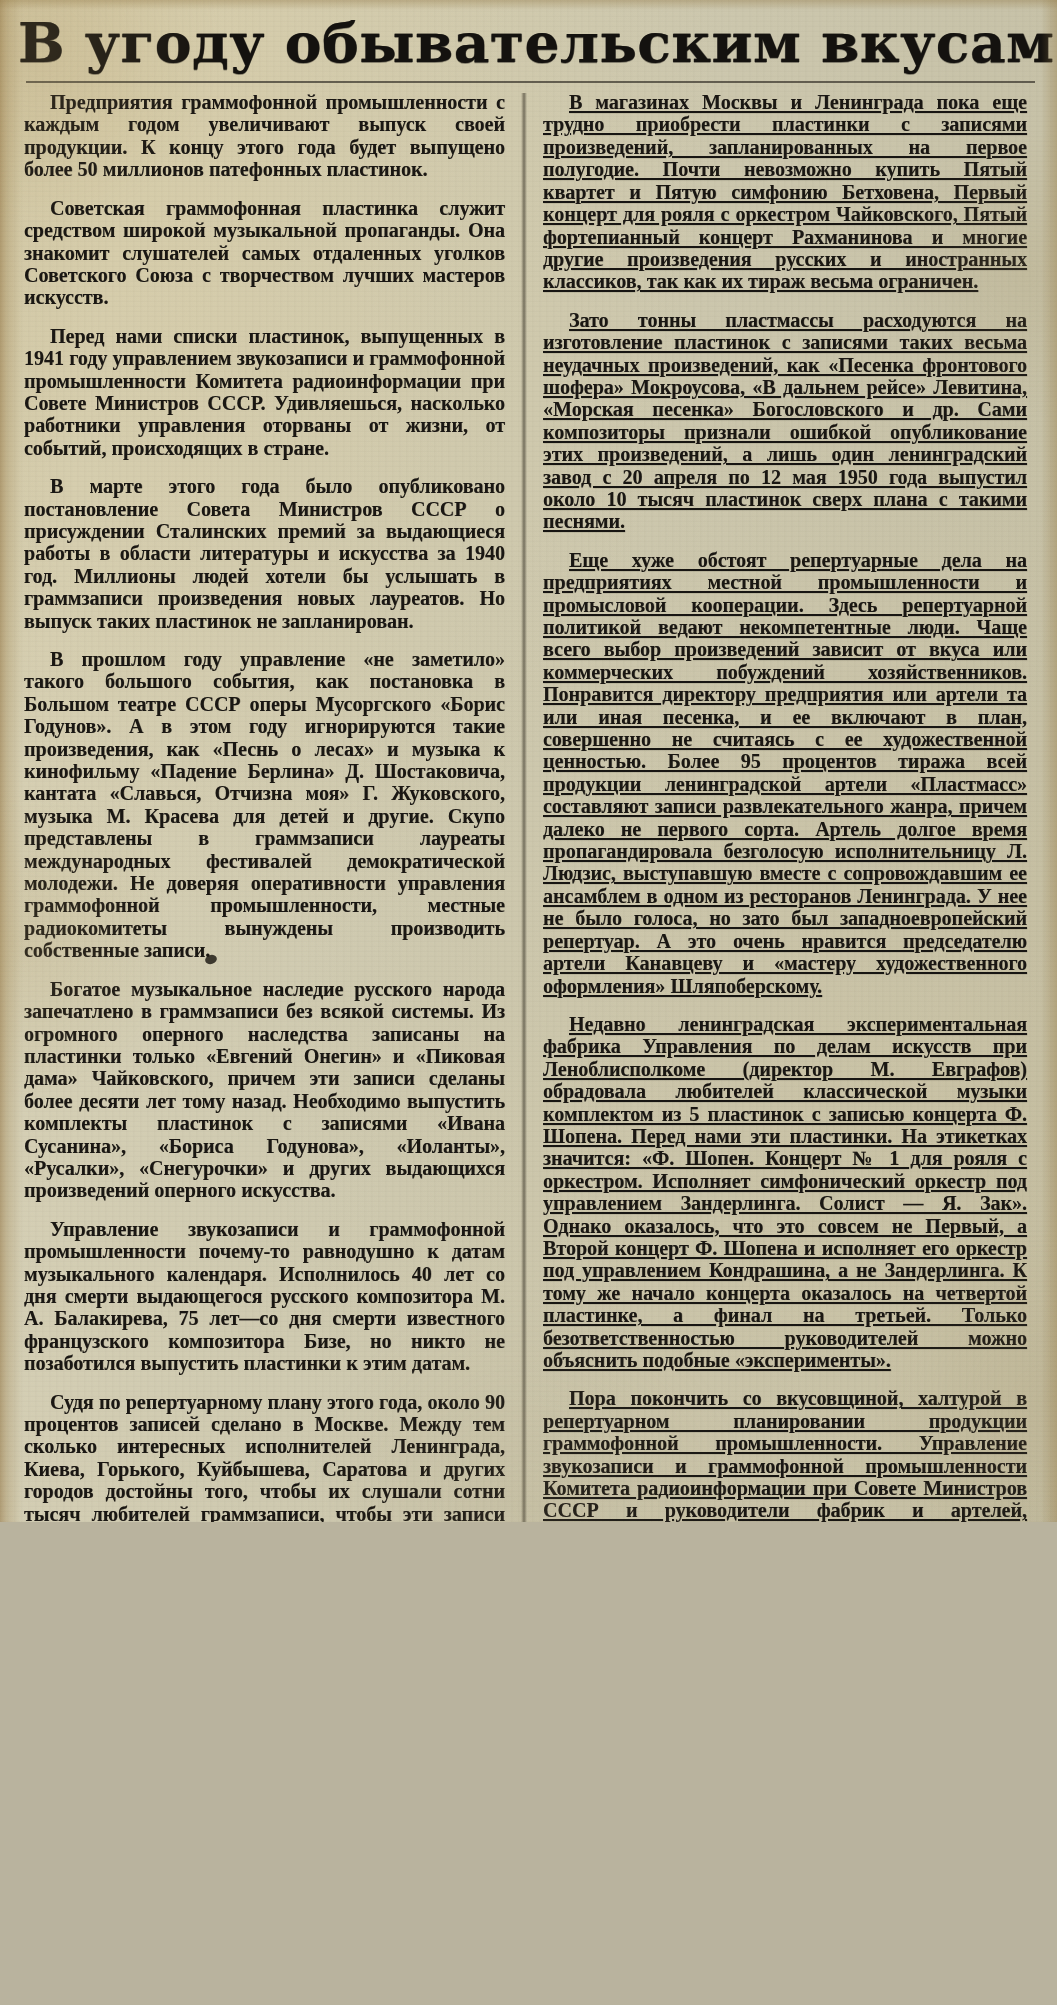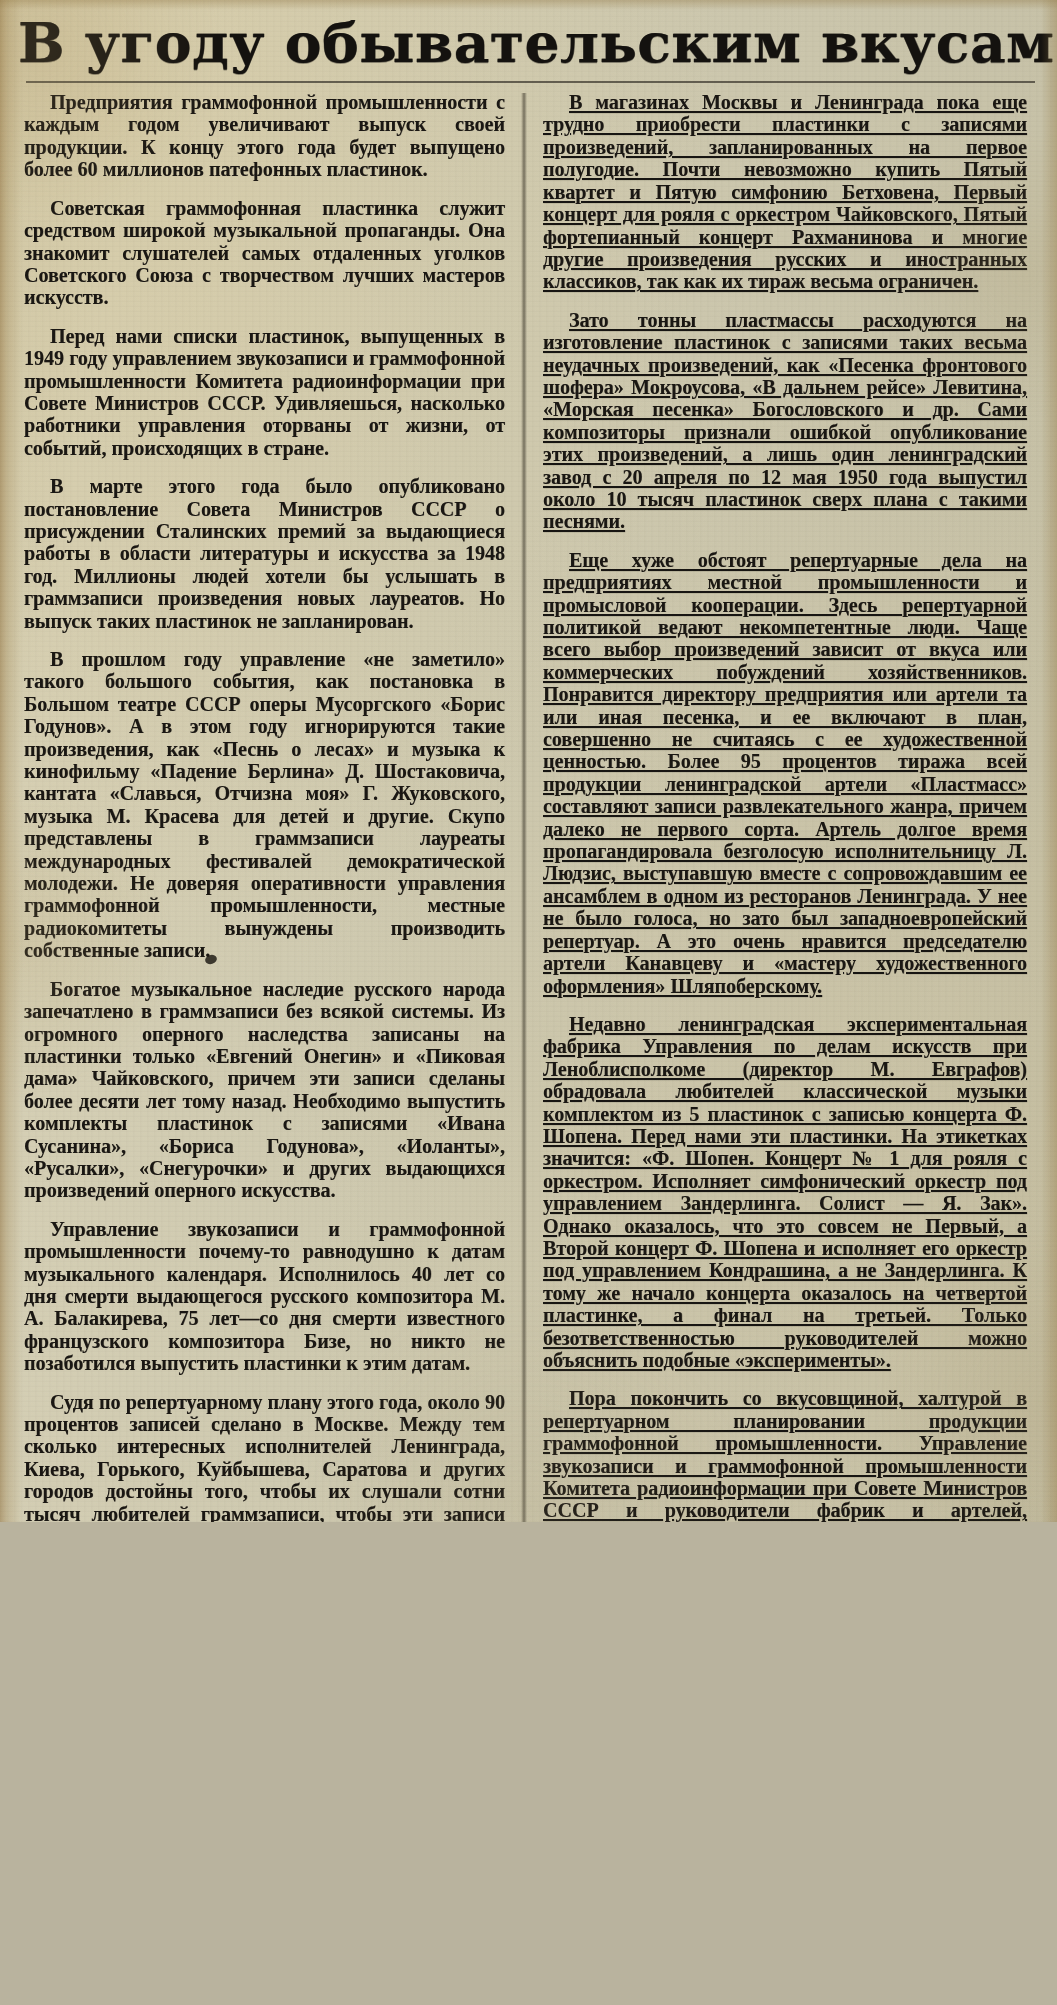--- a/index.html
+++ b/index.html
@@ -189,24 +189,24 @@
 
   <div id="content">
 
     <h1 class="headline">В угоду обывательским вкусам</h1>
 
     <div class="rule"></div>
 
     <div class="columns">
 
       <div class="col col-left">
-        <p class="body">Предприятия граммофонной промышленности с каждым годом увеличивают выпуск своей продукции. К концу этого года будет выпущено более 60 миллионов патефонных пластинок.</p>
+        <p class="body">Предприятия граммофонной промышленности с каждым годом увеличивают выпуск своей продукции. К концу этого года будет выпущено более 50 миллионов патефонных пластинок.</p>
         <p class="body">Советская граммофонная пластинка служит средством широкой музыкальной пропаганды. Она знакомит слушателей самых отдаленных уголков Советского Союза с творчеством лучших мастеров искусств.</p>
-        <p class="body">Перед нами списки пластинок, выпущенных в 1949 году управлением звукозаписи и граммофонной промышленности Комитета радиоинформации при Совете Министров СССР. Удивляешься, насколько работники управления оторваны от жизни, от событий, происходящих в стране.</p>
-        <p class="body">В марте этого года было опубликовано постановление Совета Министров СССР о присуждении Сталинских премий за выдающиеся работы в области литературы и искусства за 1948 год. Миллионы людей хотели бы услышать в граммзаписи произведения новых лауреатов. Но выпуск таких пластинок не запланирован.</p>
+        <p class="body">Перед нами списки пластинок, выпущенных в 1941 году управлением звукозаписи и граммофонной промышленности Комитета радиоинформации при Совете Министров СССР. Удивляешься, насколько работники управления оторваны от жизни, от событий, происходящих в стране.</p>
+        <p class="body">В марте этого года было опубликовано постановление Совета Министров СССР о присуждении Сталинских премий за выдающиеся работы в области литературы и искусства за 1940 год. Миллионы людей хотели бы услышать в граммзаписи произведения новых лауреатов. Но выпуск таких пластинок не запланирован.</p>
         <p class="body">В прошлом году управление «не заметило» такого большого события, как постановка в Большом театре СССР оперы Мусоргского «Борис Годунов». А в этом году игнорируются такие произведения, как «Песнь о лесах» и музыка к кинофильму «Падение Берлина» Д. Шостаковича, кантата «Славься, Отчизна моя» Г. Жуковского, музыка М. Красева для детей и другие. Скупо представлены в граммзаписи лауреаты международных фестивалей демократической молодежи. Не доверяя оперативности управления граммофонной промышленности, местные радиокомитеты вынуждены производить собственные записи.</p>
         <p class="body">Богатое музыкальное наследие русского народа запечатлено в граммзаписи без всякой системы. Из огромного оперного наследства записаны на пластинки только «Евгений Онегин» и «Пиковая дама» Чайковского, причем эти записи сделаны более десяти лет тому назад. Необходимо выпустить комплекты пластинок с записями «Ивана Сусанина», «Бориса Годунова», «Иоланты», «Русалки», «Снегурочки» и других выдающихся произведений оперного искусства.</p>
         <p class="body">Управление звукозаписи и граммофонной промышленности почему-то равнодушно к датам музыкального календаря. Исполнилось 40 лет со дня смерти выдающегося русского композитора М. А. Балакирева, 75 лет—со дня смерти известного французского композитора Бизе, но никто не позаботился выпустить пластинки к этим датам.</p>
         <p class="body">Судя по репертуарному плану этого года, около 90 процентов записей сделано в Москве. Между тем сколько интересных исполнителей Ленинграда, Киева, Горького, Куйбышева, Саратова и других городов достойны того, чтобы их слушали сотни тысяч любителей граммзаписи, чтобы эти записи транслировались радиоузлами страны.</p>
       </div>
 
       <div class="col-gutter"></div>
 
       <div class="col col-right">
         <p class="body">В магазинах Москвы и Ленинграда пока еще трудно приобрести пластинки с записями произведений, запланированных на первое полугодие. Почти невозможно купить Пятый квартет и Пятую симфонию Бетховена, Первый концерт для рояля с оркестром Чайковского, Пятый фортепианный концерт Рахманинова и многие другие произведения русских и иностранных классиков, так как их тираж весьма ограничен.</p>

